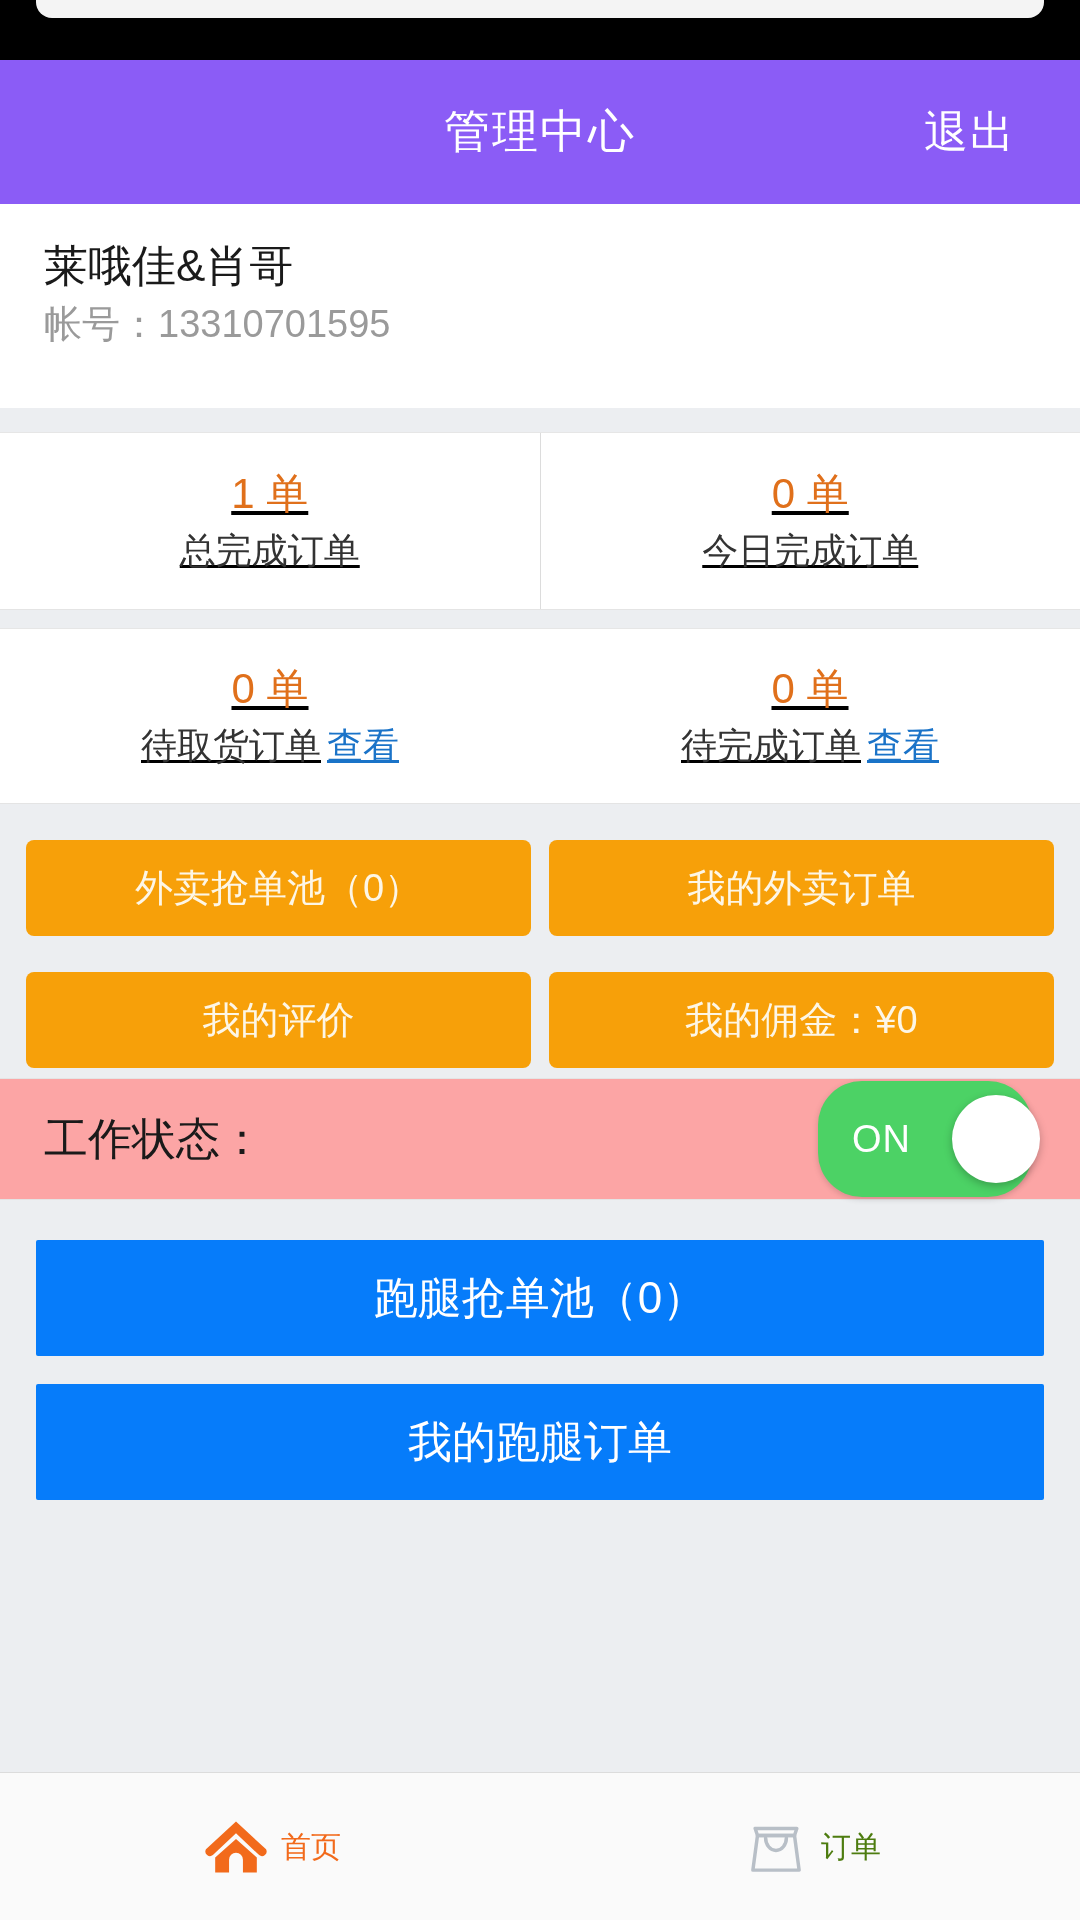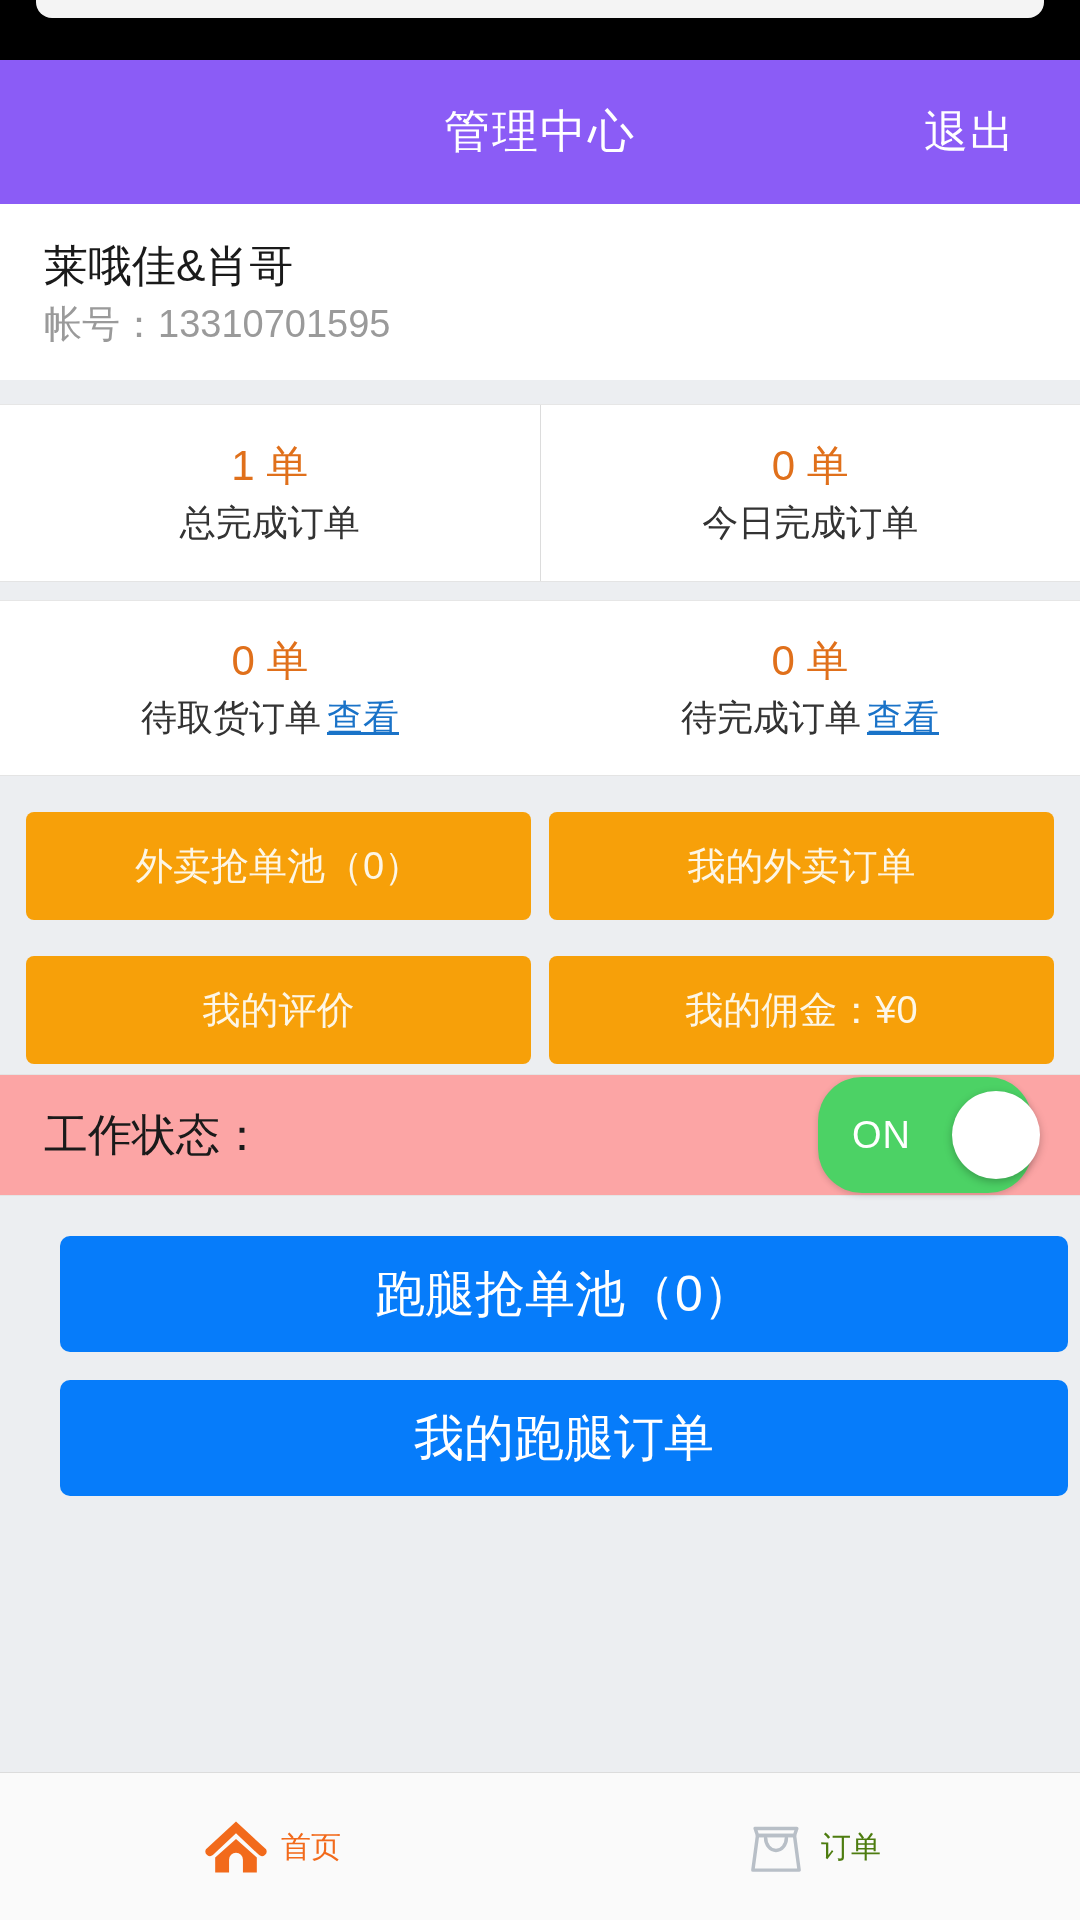--- a/index.html
+++ b/index.html
@@ -62,21 +62,21 @@
     color: #ffffff;
     font-size: 44px;
     letter-spacing: 2px;
   }
 
   
   .profile {
     flex: 0 0 auto;
     background: #ffffff;
     padding: 34px 44px 30px 44px;
-    height: 176px;
+    height: 204px;
   }
   .profile-name {
     font-size: 44px;
     color: #1a1a1a;
     line-height: 1.25;
     margin-bottom: 8px;
   }
   .profile-account {
     font-size: 38px;
     color: #9a9a9a;
@@ -90,20 +90,21 @@
   .gap-22 { height: 24px; }
   .gap-16 { height: 18px; }
 
   
   .stat-card {
     flex: 0 0 auto;
     background: #ffffff;
     display: flex;
     border-top: 1px solid #e6e6e6;
     border-bottom: 1px solid #e4e4e4;
+    text-decoration: underline;
   }
   .stat-card.row1 { height: 178px; }
   .stat-card.row2 { height: 176px; }
 
   .stat-cell {
     flex: 1 1 0;
     display: flex;
     flex-direction: column;
     align-items: center;
     justify-content: center;
@@ -136,21 +137,21 @@
   }
   .btn-row {
     display: flex;
     gap: 18px;
     margin-bottom: 36px;
   }
   .btn-row:last-child { margin-bottom: 0; }
 
   .btn-orange {
     flex: 1 1 0;
-    height: 108px;
+    height: 96px;
     background: #f7a009;
     border: none;
     border-radius: 8px;
     color: #fdf6e6;
     font-size: 38px;
     font-family: inherit;
     display: flex;
     align-items: center;
     justify-content: center;
     white-space: nowrap;
@@ -208,27 +209,26 @@
     padding: 40px 36px 0 36px;
   }
   .btn-blue {
     display: flex;
     align-items: center;
     justify-content: center;
     width: 100%;
     height: 116px;
     background: #067cfa;
     border: none;
-    border-radius: 10px;
+    border-radius: 2px;
     color: #ffffff;
-    font-size: 50px;
+    font-size: 44px;
     font-family: inherit;
     margin-bottom: 28px;
     white-space: nowrap;
-    margin-left: 24px;
   }
   .btn-blue:last-child { margin-bottom: 0; }
 
   .filler {
     flex: 1 1 auto;
     background: #eceef1;
   }
 
   
   .tabbar {

